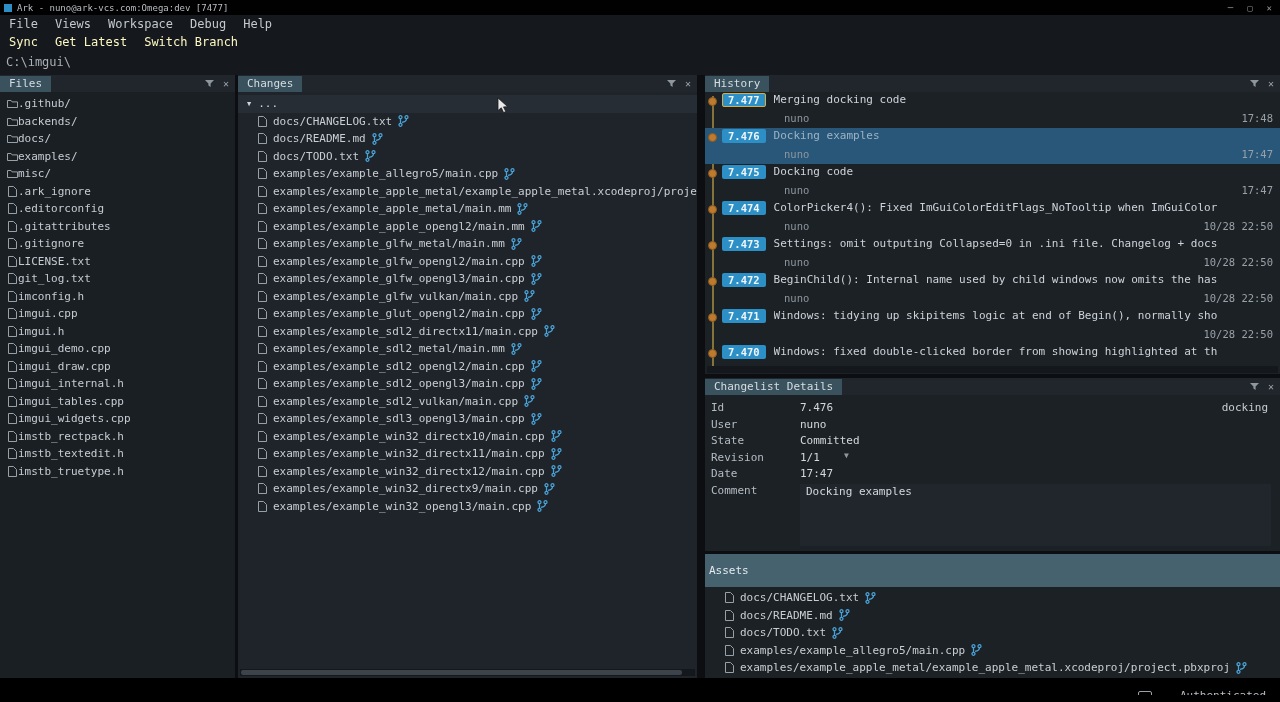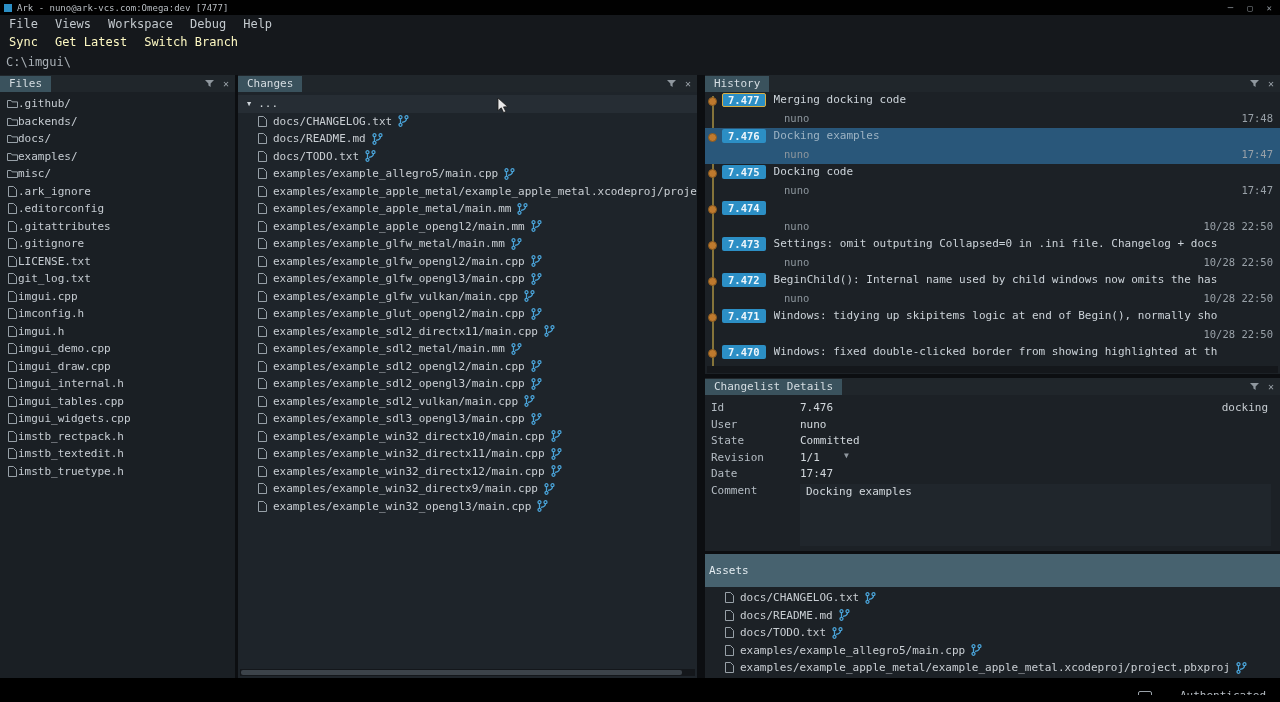--- a/index.html
+++ b/index.html
@@ -258,31 +258,31 @@
             <span class="label">git_log.txt</span>
           </div>
 
           <div class="trow">
 
             <span class="icon file-ic">
               <svg width="9" height="11" viewBox="0 0 9 11">
                 <path d="M0.5,0.5 h5 l3,3 v7 h-8z" fill="none" stroke="#98a1a8"></path>
               </svg>
             </span>
+            <span class="label">imconfig.h</span>
+          </div>
+
+          <div class="trow">
+
+            <span class="icon file-ic">
+              <svg width="9" height="11" viewBox="0 0 9 11">
+                <path d="M0.5,0.5 h5 l3,3 v7 h-8z" fill="none" stroke="#98a1a8"></path>
+              </svg>
+            </span>
             <span class="label">imgui.cpp</span>
-          </div>
-
-          <div class="trow">
-
-            <span class="icon file-ic">
-              <svg width="9" height="11" viewBox="0 0 9 11">
-                <path d="M0.5,0.5 h5 l3,3 v7 h-8z" fill="none" stroke="#98a1a8"></path>
-              </svg>
-            </span>
-            <span class="label">imconfig.h</span>
           </div>
 
           <div class="trow">
 
             <span class="icon file-ic">
               <svg width="9" height="11" viewBox="0 0 9 11">
                 <path d="M0.5,0.5 h5 l3,3 v7 h-8z" fill="none" stroke="#98a1a8"></path>
               </svg>
             </span>
             <span class="label">imgui.h</span>
@@ -872,20 +872,21 @@
               <div class="hline2">
                 <span class="author">nuno</span>
                 <span class="time">17:47</span>
               </div>
             </div>
 
             <div class="hist-entry">
               <span class="node"></span>
               <div class="hline1">
                 <span class="badge">7.474</span>
+                <span class="msg">ColorPicker4(): Fixed ImGuiColorEditFlags_NoTooltip when ImGuiColor</span>
               </div>
               <div class="hline2">
                 <span class="author">nuno</span>
                 <span class="time">10/28 22:50</span>
               </div>
             </div>
 
             <div class="hist-entry">
               <span class="node"></span>
               <div class="hline1">

